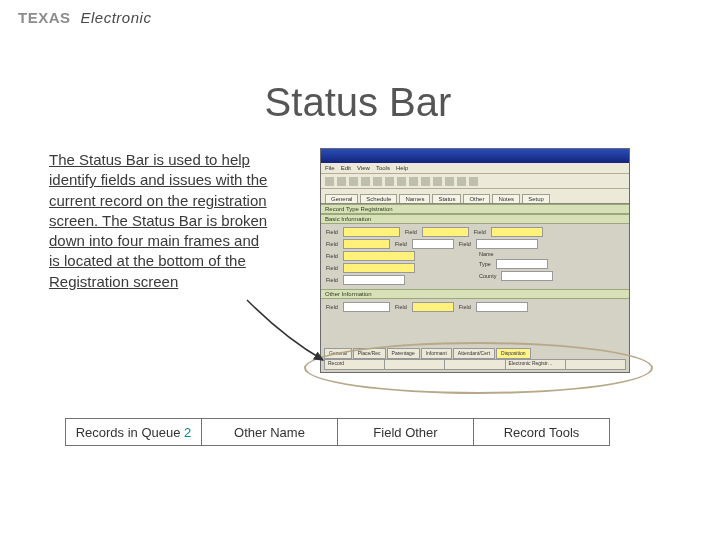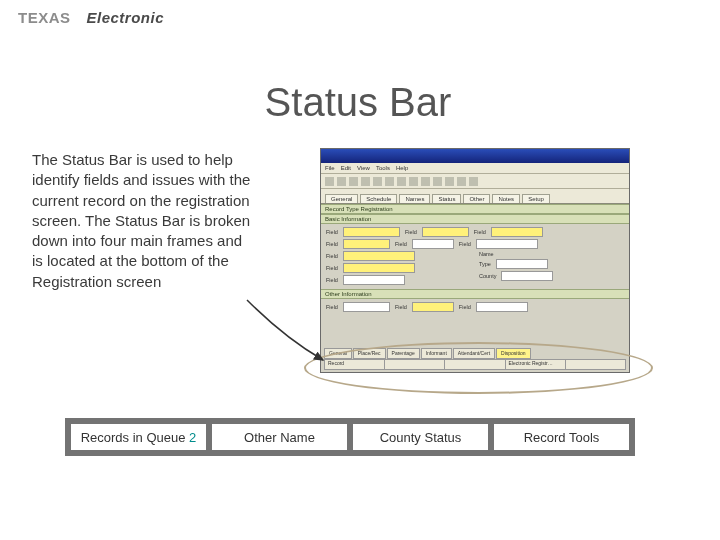--- a/index.html
+++ b/index.html
@@ -25,23 +25,23 @@
     line-height: 1;
     letter-spacing: 0.5px;
   }
   .logo .line1 {
     font-size: 15px;
     font-weight: 700;
     color: #8c8c8c;
   }
   .logo .line1 .elec {
     font-style: italic;
-    font-weight: 700;
+    font-weight: 400;
     color: #4a4a4a;
-    margin-left: 16px;
+    margin-left: 10px;
   }
   .logo .line2 {
     font-size: 16px;
     font-weight: 900;
     font-style: italic;
     color: #e58b25;
     letter-spacing: 0.5px;
     margin-top: -2px;
   }
   .title {
@@ -49,25 +49,26 @@
     top: 80px;
     left: 0;
     width: 716px;
     text-align: center;
     font-size: 40px;
     color: #555;
   }
   .body-text {
     position: absolute;
     top: 150px;
-    left: 32px;
+    left: 49px;
     width: 225px;
     font-size: 15px;
     color: #3a3a3a;
     line-height: 1.35;
+    text-decoration: underline;
   }
   .screenshot {
     position: absolute;
     top: 148px;
     left: 320px;
     width: 310px;
     height: 225px;
     background: #d4d2c5;
     border: 1px solid #6a6a6a;
     box-sizing: border-box;
@@ -209,21 +210,21 @@
     overflow: visible;
     pointer-events: none;
   }
   .status-table {
     position: absolute;
     left: 65px;
     top: 418px;
     border-collapse: collapse;
   }
   .status-table td {
-    border: 6px solid #737373;
+    border: 1px solid #737373;
     width: 135px;
     height: 26px;
     font-size: 13px;
     text-align: center;
     vertical-align: middle;
     color: #333;
     background: #fff;
     padding: 0;
   }
   .status-table td .count {
@@ -367,19 +368,19 @@
   </svg>
 
   <table class="status-table">
     <tbody>
         <tr>
       <td>
         <span>Records in Queue</span>
         <span class="count">2</span>
       </td>
       <td>Other Name</td>
-      <td>County Status</td>
+      <td>Field Other</td>
       <td>Record Tools</td>
     </tr>
   </tbody>
     </table>
 
 </div>
 
 </body></html>

